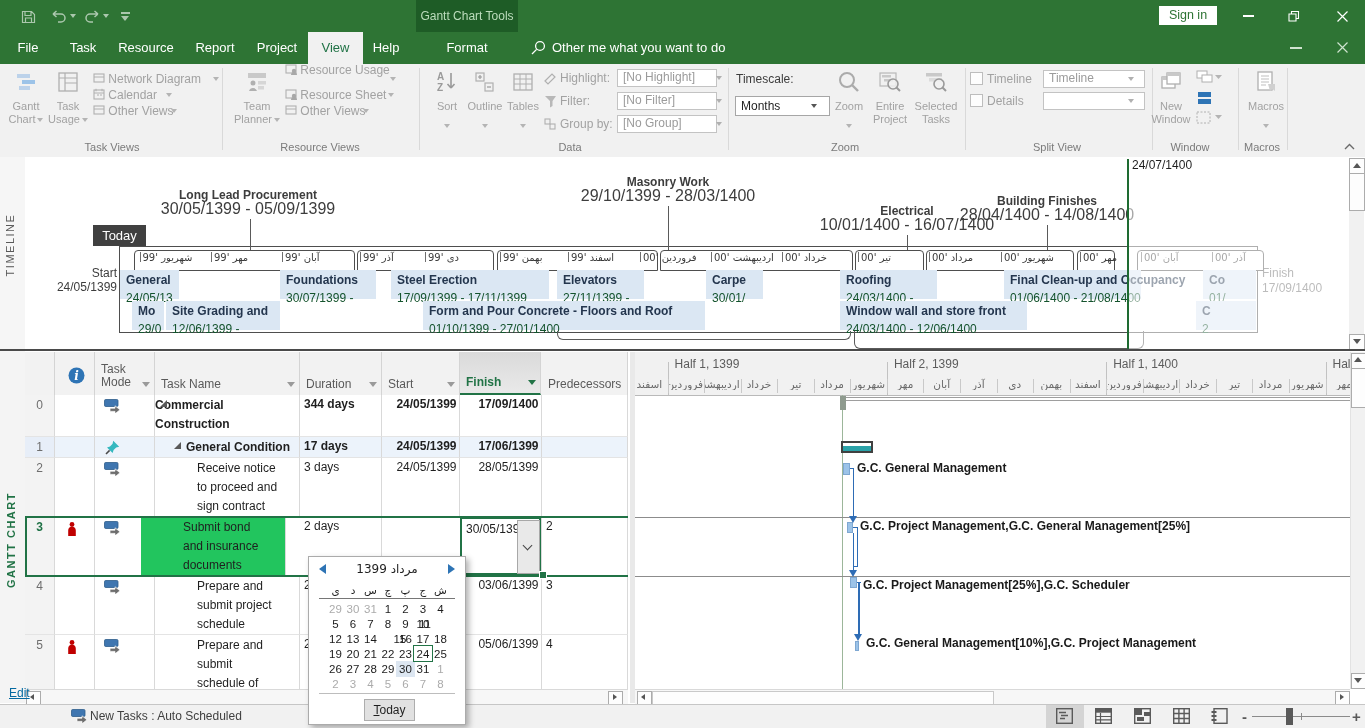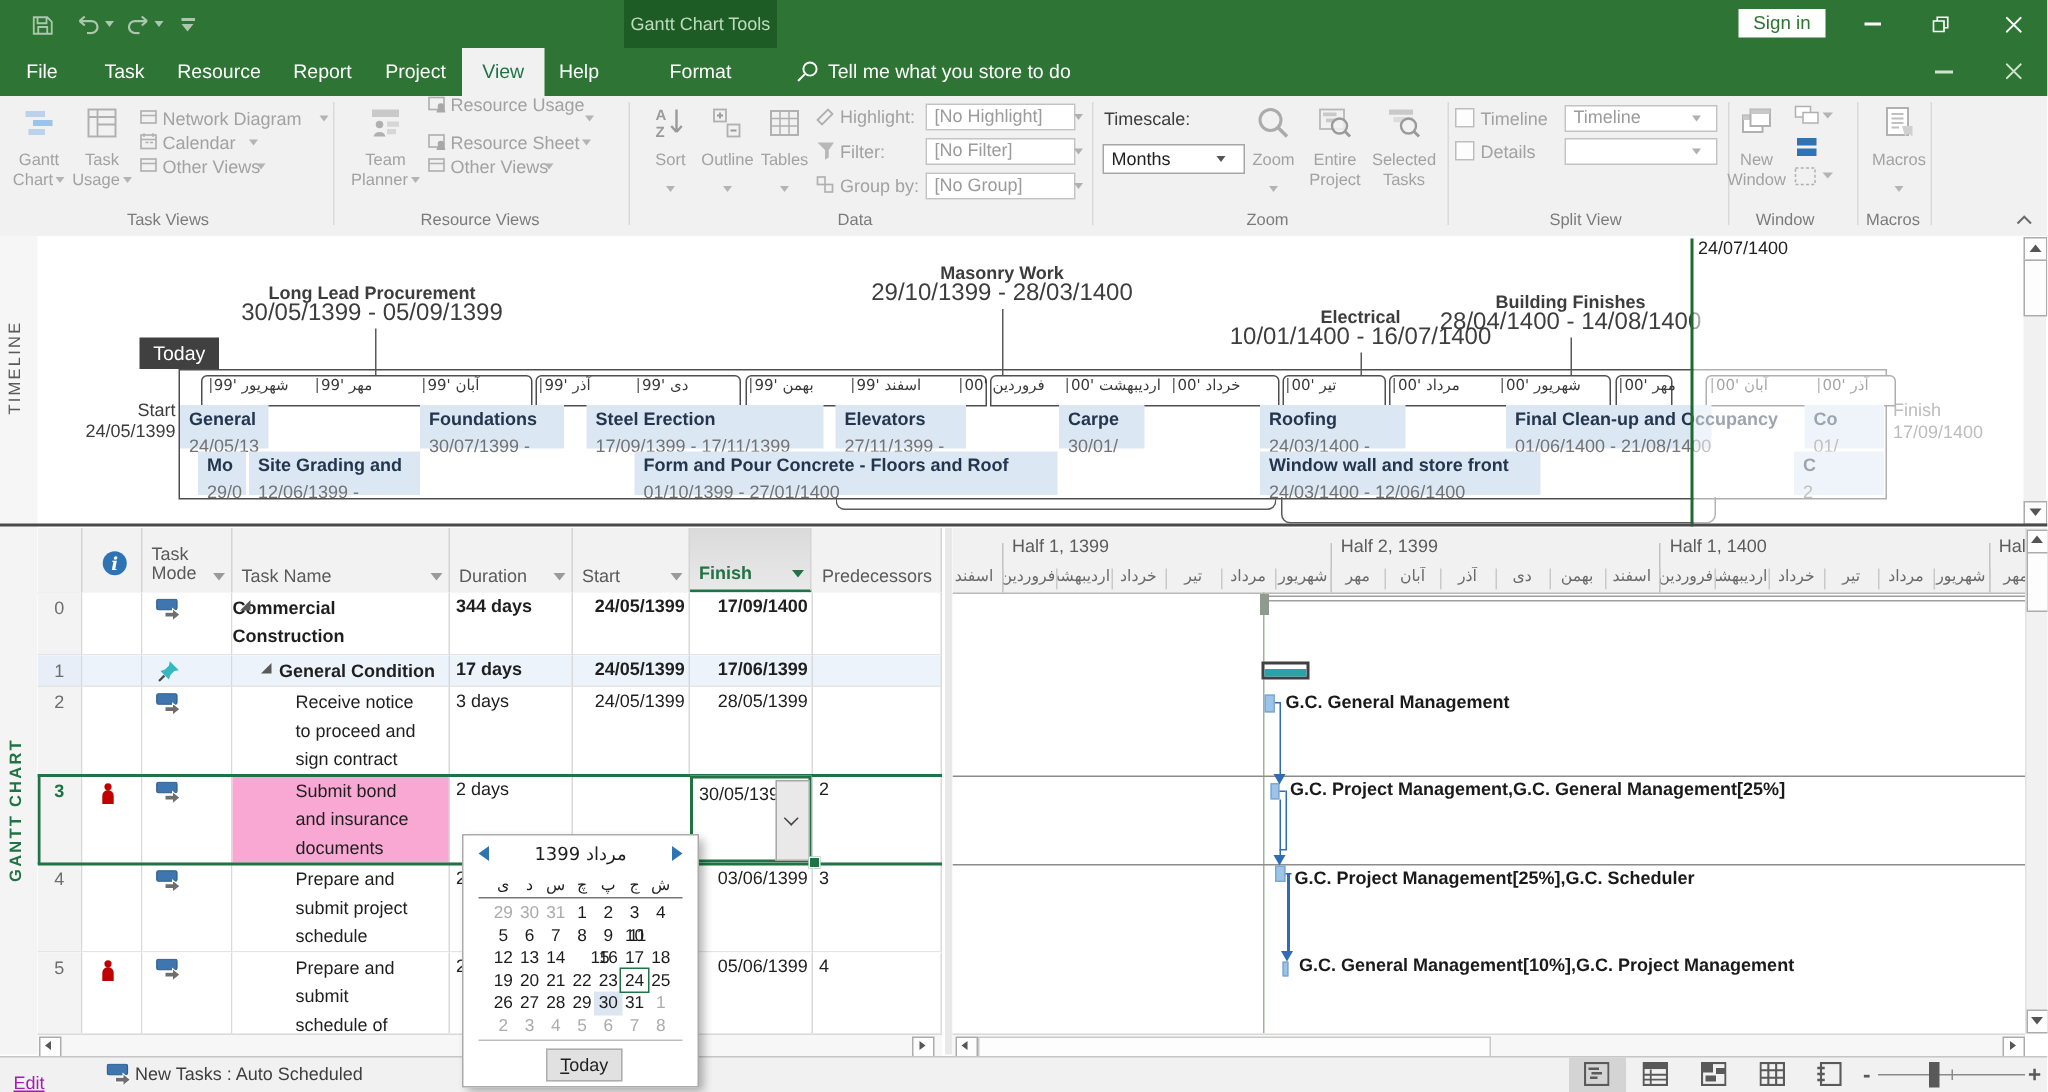--- a/index.html
+++ b/index.html
@@ -36,21 +36,21 @@
 #tl-label{left:-24px;top:81px;width:70px;height:14px;transform:rotate(-90deg);transform-origin:center;font-size:11px;color:#595959;letter-spacing:1.5px;text-align:center;}
 .tl-callout{position:absolute;text-align:center;transform:translateX(-50%);white-space:nowrap;color:#3d3d3d;}
 .tl-callout .cn{font-weight:bold;font-size:12px;line-height:14px;}
 .tl-callout .cd{font-size:16px;line-height:14px;}
 .stem{position:absolute;width:1px;background:#5a5a5a;}
 .mseg{position:absolute;top:93px;height:19px;border:1px solid #4e4e4e;border-radius:4px 4px 0 0;border-bottom:1px solid #4e4e4e;background:#fff;}
 .mtick{position:absolute;width:1px;height:10px;background:#6e6e6e;}
 .mlab{position:absolute;font-size:10px;color:#3b3b3b;white-space:nowrap;direction:rtl;}
 .tlbar{position:absolute;height:29px;background:#dbe7f3;overflow:visible;padding-left:6px;white-space:nowrap;}
 .tlbar .bn{font-weight:bold;font-size:12px;line-height:14.5px;color:#24364e;}
-.tlbar .bd{font-size:12px;line-height:13.5px;color:#737373;}
+.tlbar .bd{font-size:12px;line-height:13.5px;color:#14532d;}
 .startlab{position:absolute;font-size:12px;color:#3d3d3d;text-align:right;line-height:14px;}
 .finlab{position:absolute;font-size:12px;color:#8f8f8f;line-height:15px;}
 .bracket{position:absolute;border:1px solid #5a5a5a;border-top:none;border-radius:0 0 6px 6px;background:transparent;box-sizing:border-box;}
 
 .sbbtn{position:absolute;background:#fdfdfd;border:1px solid #acacac;}
 .sbtrack{position:absolute;background:#f1f1f1;}
 .sbthumb{position:absolute;background:#fdfdfd;border:1px solid #acacac;}
 .arr{position:absolute;width:0;height:0;}
 </style>
 <style>
@@ -81,21 +81,21 @@
 
 .gbar{position:absolute;background:#9cc3e8;border:1px solid #7fa8d2;}
 .glink{position:absolute;background:#2e6cb5;}
 .garrow{position:absolute;width:0;height:0;border-left:4.5px solid transparent;border-right:4.5px solid transparent;border-top:7px solid #2e6cb5;}
 .glab{position:absolute;font-size:12px;font-weight:bold;color:#1a1a1a;white-space:nowrap;line-height:14px;}
 
 #vsb{left:1350px;top:352px;width:15px;height:337px;background:#f1f1f1;border-left:1px solid #e2e2e2;}
 .hsb{position:absolute;top:689px;height:14px;background:#f7f7f7;border-top:1px solid #d9d9d9;}
 
 #statusbar{left:0;top:704px;width:1365px;height:24px;background:#f1f1f1;border-top:1px solid #c6c6c6;}
-#sb-edit{left:9px;top:715px;font-size:12px;color:#a21caf;text-decoration:underline;}
+#sb-edit{left:9px;top:686px;font-size:12px;color:#0369a1;text-decoration:underline;}
 #sb-newtasks{left:90px;top:709px;font-size:12px;color:#3f3f3f;}
 .zsign{position:absolute;font-size:15px;color:#595959;font-weight:bold;line-height:20px;}
 
 #calpopup{left:308px;top:556px;width:156px;height:167px;background:#fff;border:1px solid #ababab;box-shadow:3px 3px 6px rgba(0,0,0,.3);}
 #calhead{position:absolute;left:0;top:2px;width:156px;height:20px;}
 #caltitle{position:absolute;left:0;top:3px;width:156px;text-align:center;font-size:12px;color:#1f1f1f;direction:rtl;}
 .calnav{position:absolute;top:5px;width:0;height:0;border-top:5.5px solid transparent;border-bottom:5.5px solid transparent;}
 #calprev{left:10px;border-right:7.5px solid #2e74b5;}
 #calnext{right:10px;border-left:7.5px solid #2e74b5;}
 .wd{position:absolute;top:27px;width:18px;text-align:center;font-size:10.5px;color:#1f1f1f;}
@@ -143,21 +143,21 @@
       <div class="tab" style="left: 146px;">Resource</div>
       <div class="tab" style="left: 215px;">Report</div>
       <div class="tab" style="left: 277px;">Project</div>
       <div class="tab" style="left: 386px;">Help</div>
     </div>
   <div class="abs tab" id="formattab" style="left:467px">Format</div>
   <svg class="abs" style="left:531px;top:40px" width="15" height="15" viewBox="0 0 15 15">
       <circle cx="9" cy="6" r="4.4" fill="none" stroke="#fff" stroke-width="1.3"></circle>
       <path d="M5.6 9.4 L1 14" stroke="#fff" stroke-width="1.3"></path>
     </svg>
-  <div class="abs" id="tellme">Tell me what you store to do</div>
+  <div class="abs" id="tellme">Other me what you want to do</div>
   <div class="wline2" style="left:1290px;top:47px;width:12px;height:1.5px"></div>
   <svg class="abs" style="left:1337px;top:42px" width="11" height="11" viewBox="0 0 11 11">
       <path d="M0.5 0.5 L10.5 10.5 M10.5 0.5 L0.5 10.5" stroke="#cfe3cf" stroke-width="1.2"></path>
     </svg>
 
   <div class="abs" id="ribbon"></div>
   <div id="ribbon-items">
       <div class="bigbtn" style="left: 3px;"><svg width="24" height="24" viewBox="0 0 24 24" style="margin-top:2px">
           <rect x="3" y="4" width="13" height="4" fill="#bcd2ea"></rect>
           <rect x="8" y="10" width="13" height="4" fill="#9cc3e8"></rect>
@@ -511,21 +511,21 @@
             <circle cx="5" cy="2.5" r="2.4" fill="#c00000"></circle>
             <path d="M1.2 14 v-5.5 a3.8 3.8 0 0 1 7.6 0 V14 z" fill="#c00000"></path>
           </svg>
         </div>
         <div class="cell " style="left: 70px; width: 60px; background: rgb(255, 255, 255);">
           <svg width="18" height="14" viewBox="0 0 18 14" style="position:absolute;left:9px;top:4px">
             <rect x="0.5" y="0.5" width="13.5" height="7" rx="1.2" fill="#3f76b0" stroke="#2f5d8a" stroke-width="0.8"></rect>
             <path d="M6 9.2 h5 v-2.4 l5 4 -5 4 v-2.4 h-5 z" fill="#6e6e6e" stroke="#fff" stroke-width="0.7"></path>
           </svg>
         </div>
-        <div class="cell namecell" style="left: 130px; width: 145px; background: #f9a8d4;">
+        <div class="cell namecell" style="left: 116px; width: 145px; background: #22c55e;">
           <div style="margin-left:42px;margin-right:16px;margin-top:1px;">Submit bond and insurance documents</div>
         </div>
         <div class="cell durcell" style="left: 275px; width: 82px; background: rgb(255, 255, 255);">2 days</div>
         <div class="cell datecell" style="left: 435px; width: 82px; background: rgb(255, 255, 255);"></div>
         <div class="cell predcell" style="left: 517px; width: 86px; background: rgb(255, 255, 255);">2</div>
       </div>
       <div class="row" style="top: 224px; height: 59px;">
         <div class="cell cnum" style="left: 0px; width: 30px; background: rgb(243, 243, 243); line-height: 21px;">4</div>
         <div class="cell " style="left: 30px; width: 40px; background: rgb(255, 255, 255);"></div>
         <div class="cell " style="left: 70px; width: 60px; background: rgb(255, 255, 255);">

